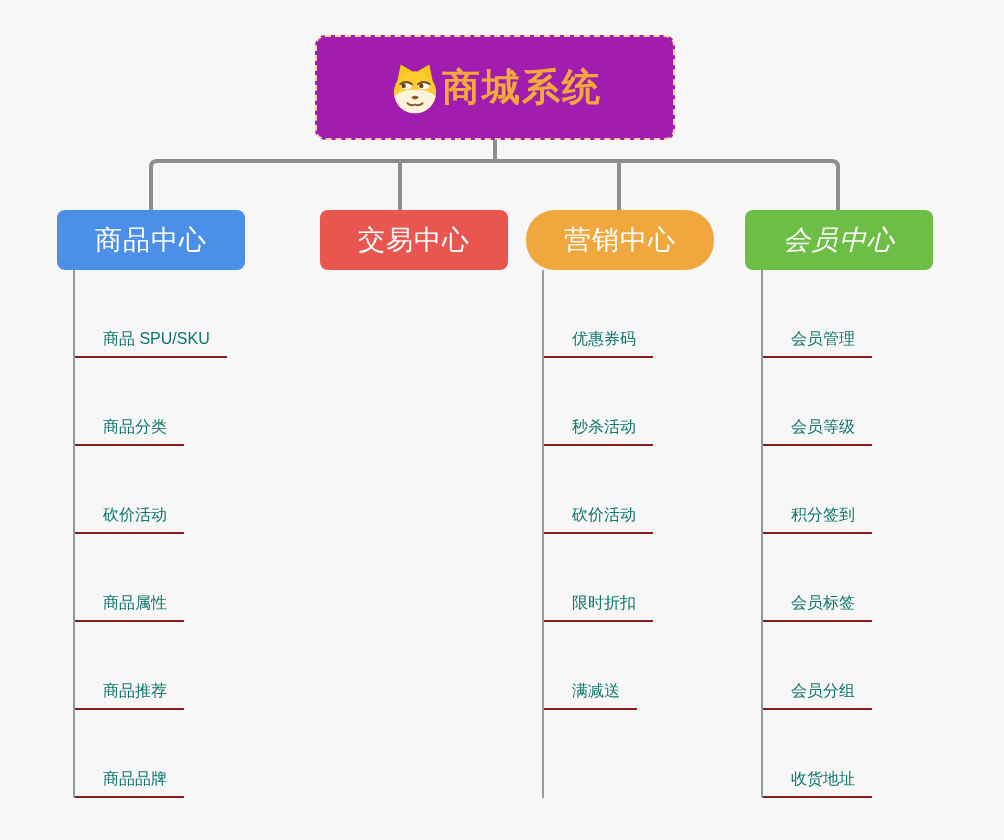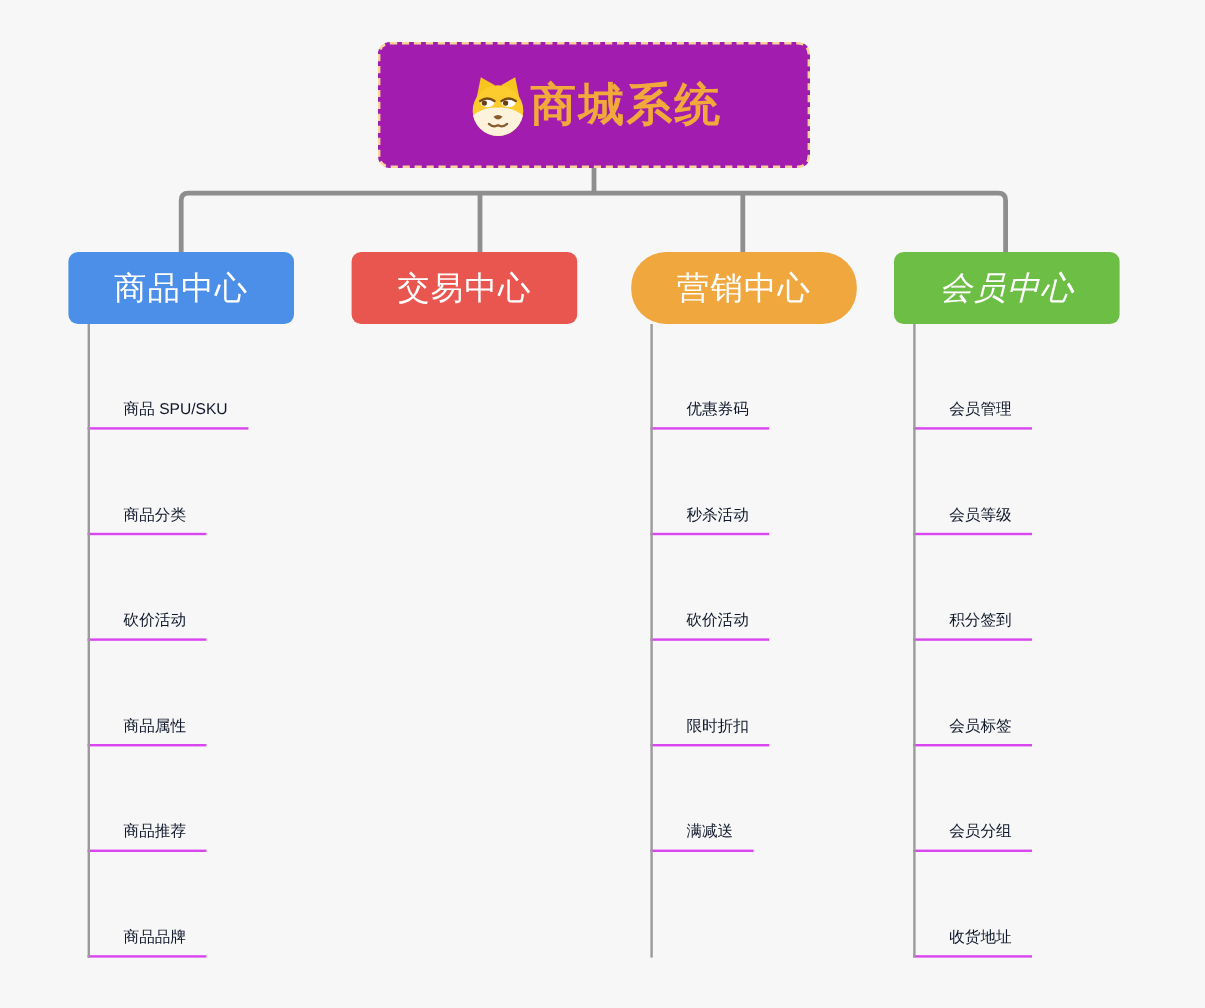--- a/index.html
+++ b/index.html
@@ -41,21 +41,21 @@
     color: #f2a93b;
   }
   
   .branch-col {
     position: absolute;
     top: 210px;
     width: 200px;
     z-index: 1;
   }
   .branch-col.c0 { left: 57px; }
-  .branch-col.c1 { left: 293px; font-family: Liberation Mono, monospace; }
+  .branch-col.c1 { left: 320px; font-family: Liberation Mono, monospace; }
   .branch-col.c2 { left: 526px; }
   .branch-col.c3 { left: 745px; }
   .branch-header {
     width: 188px; height: 60px;
     border-radius: 8px;
     display: flex;
     align-items: center;
     justify-content: center;
     color: #ffffff;
     font-size: 27px;
@@ -74,23 +74,23 @@
     background: #9b9b9b;
   }
   .leaf-row {
     height: 88px;
     display: flex;
     align-items: flex-end;
   }
   .leaf {
     display: inline-block;
     padding: 0 17px 6px 30px;
-    border-bottom: 2px solid #d946ef;
-    font-size: 13px;
-    color: #0f172a;
+    border-bottom: 2px solid #7f1d1d;
+    font-size: 16px;
+    color: #0f766e;
     white-space: nowrap;
   }
 </style>
 </head>
 <body>
 
 <div class="canvas">
 
   <svg class="connectors" viewBox="0 0 1004 840" xmlns="http://www.w3.org/2000/svg">
     <g stroke="#8e8e8e" stroke-width="4" fill="none">

